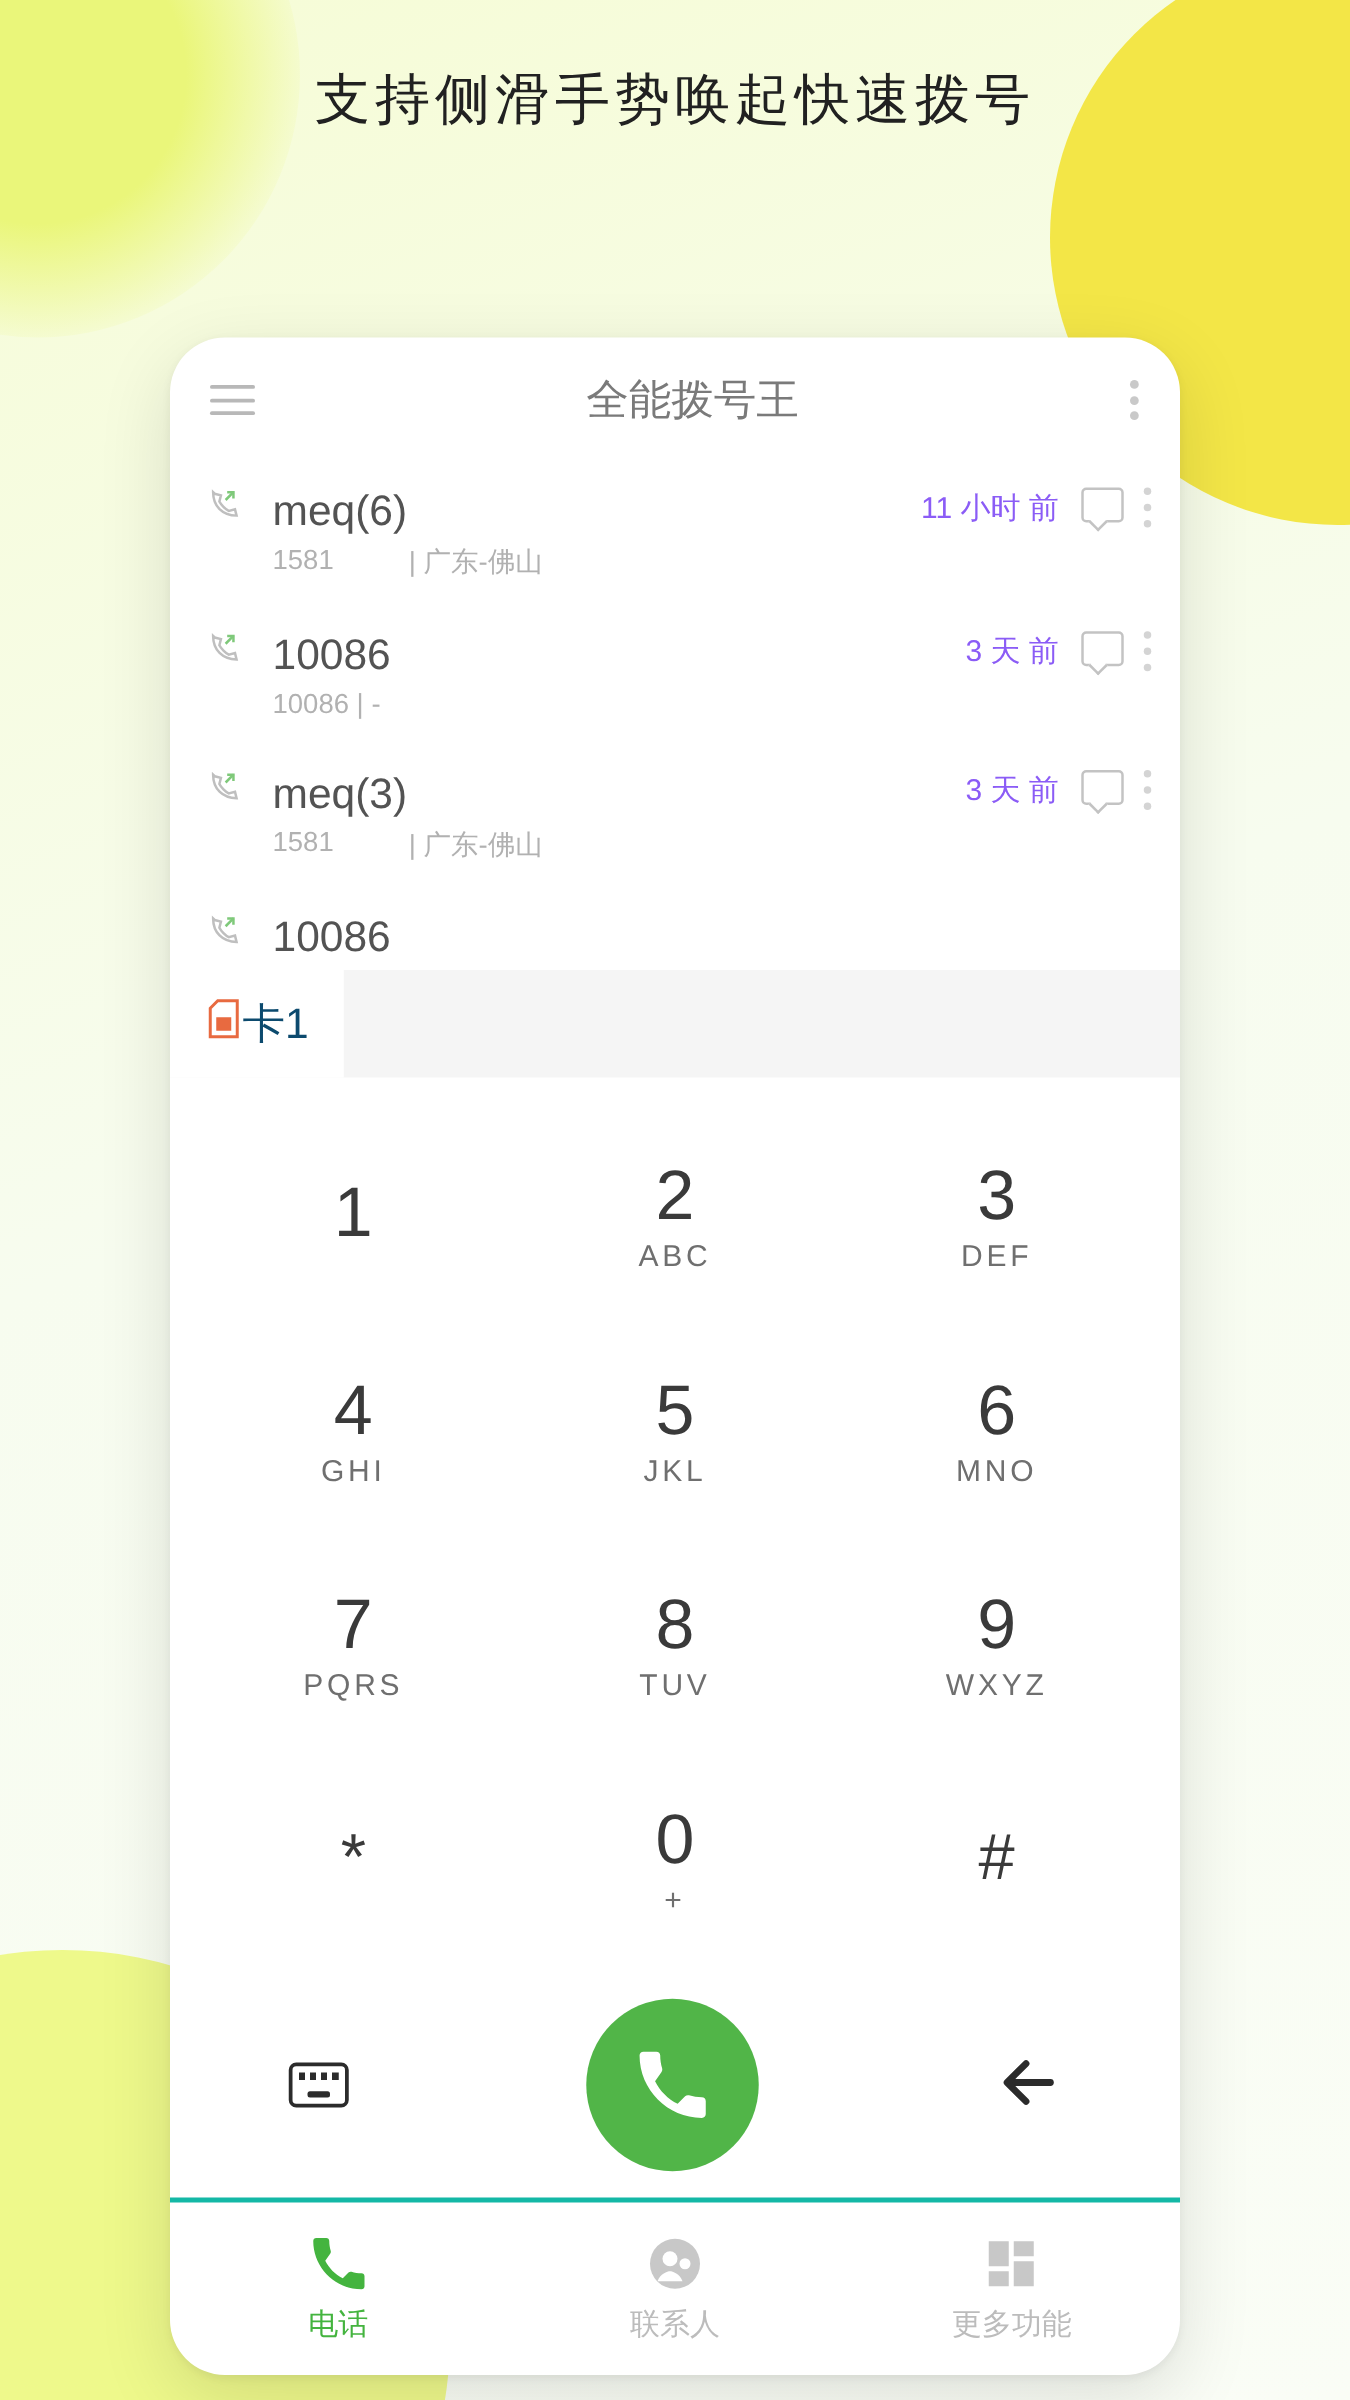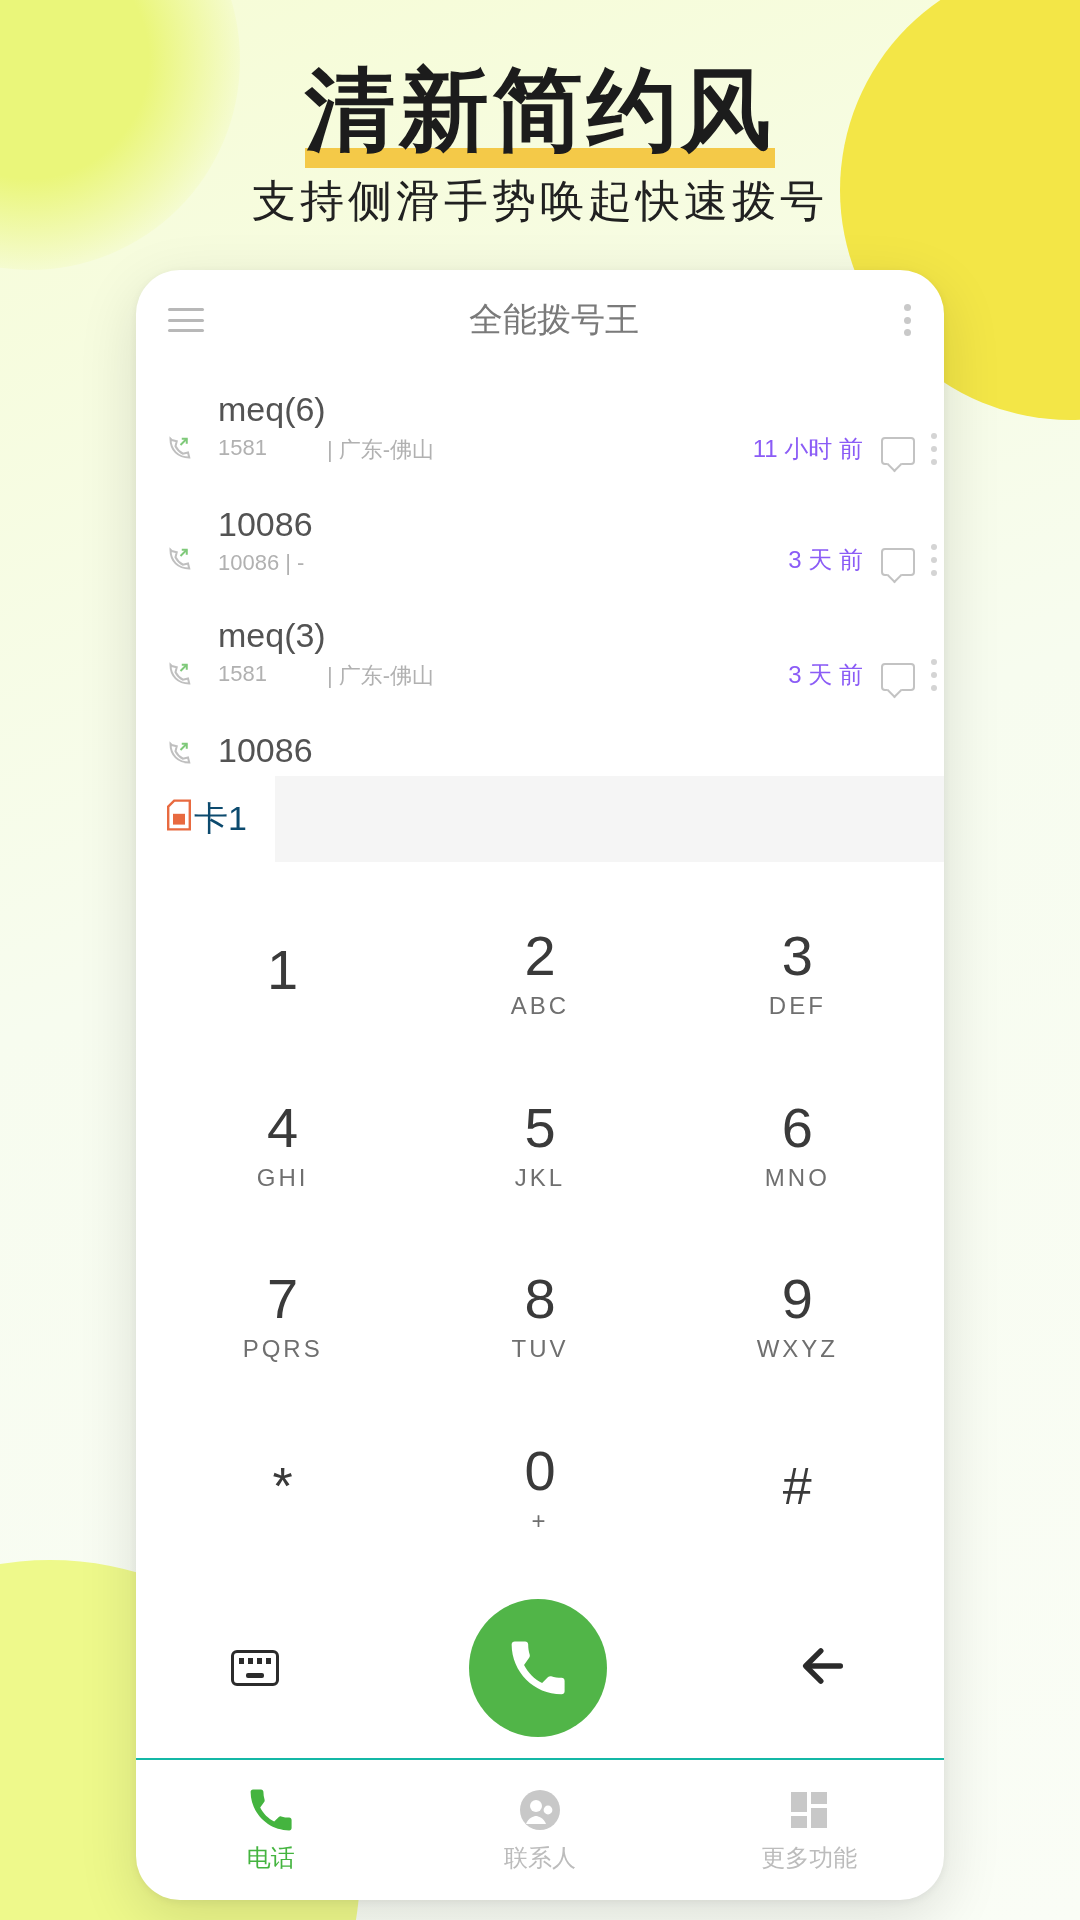--- a/index.html
+++ b/index.html
@@ -17,21 +17,21 @@
   .phone { position:absolute; top:270px; left:50%; transform:translateX(-50%); width:808px; height:1630px; background:#fff; border-radius:44px; box-shadow:0 18px 60px rgba(0,0,0,.12),0 2px 8px rgba(0,0,0,.06); overflow:hidden; display:flex; flex-direction:column; }
 
   .app-bar { height:100px; display:flex; align-items:center; justify-content:space-between; padding:0 32px;text-align:center; }
   .hamburger { width:36px; height:24px; display:flex; flex-direction:column; justify-content:space-between; }
   .hamburger span { height:3px; background:#b8b8b8; border-radius:2px; }
   .app-title { font-size:34px; color:#7a7a7a; font-weight:400; }
   .dots-v { width:8px; height:32px; display:flex; flex-direction:column; justify-content:space-between; }
   .dots-v i { width:7px; height:7px; border-radius:50%; background:#c9c9c9; }
 
   .list { flex:0 0 auto; }
-  .row { display:flex; align-items:flex-end; padding:20px 6px 20px 22px; }
+  .row { display:flex; align-items:flex-start; padding:20px 22px 20px 22px; }
   .row .ico { width:40px; display:flex; justify-content:center; }
   .row .ico svg { width:30px; height:30px; }
   .row .main { flex:1; margin-left:20px; }
   .row .name { font-size:34px; color:#535353; }
   .row .sub { margin-top:6px; font-size:22px; color:#b1b1b1; display:flex; gap:60px; }
   .row .time { font-size:24px; color:#8b5cf6; margin-right:18px; white-space:nowrap; }
   .row .msg { width:34px; height:28px; border:2.5px solid #c3c3c3; border-radius:4px; position:relative; margin-right:16px; }
   .row .msg::after { content:""; position:absolute; left:6px; bottom:-7px; width:9px; height:9px; border-left:2.5px solid #c3c3c3; border-bottom:2.5px solid #c3c3c3; transform:rotate(-45deg); background:#fff; }
   .row .dots-v { width:7px; }
   .row .dots-v i { width:6px; height:6px; background:#d4d4d4; }
@@ -47,35 +47,34 @@
   .key.star .d, .key.hash .d { font-size:52px; }
 
   .action-row { height:180px; display:flex; align-items:center; justify-content:space-around; }
   .kbd-ico { width:48px; height:36px; border:3px solid #2b2b2b; border-radius:6px; position:relative; }
   .kbd-ico::before { content:""; position:absolute; top:5px; left:5px; right:5px; height:6px; background:repeating-linear-gradient(90deg,#2b2b2b 0 5px,transparent 5px 9px); }
   .kbd-ico::after { content:""; position:absolute; bottom:5px; left:12px; right:12px; height:5px; background:#2b2b2b; border-radius:2px; }
   .dial-btn { width:138px; height:138px; border-radius:50%; background:#51b548; display:flex; align-items:center; justify-content:center; }
   .dial-btn svg { width:62px; height:62px; fill:#fff; }
   .back-arr svg { width:52px; height:52px; stroke:#2b2b2b; }
 
-  .tabbar { height:142px; border-top:2px solid #14b8a6; display:flex; }
+  .tabbar { height:142px; border-top:4px solid #14b8a6; display:flex; }
   .tab { flex:1; display:flex; flex-direction:column; align-items:center; justify-content:center; gap:8px; }
   .tab svg { width:48px; height:48px; }
   .tab .tl { font-size:24px; color:#bcbcbc; }
   .tab.active .tl { color:#44b43f; }
 </style>
 </head>
 <body>
 
 <div class="blob-tl"></div>
 <div class="blob-tr"></div>
 <div class="blob-bl"></div>
 
 <div class="headline">
-  <h1>清新简约风</h1>
   <p>支持侧滑手势唤起快速拨号</p>
 </div>
 
 <div class="phone">
 
   <div class="app-bar">
     <div class="hamburger">
         <span></span>
         <span></span>
         <span></span>

